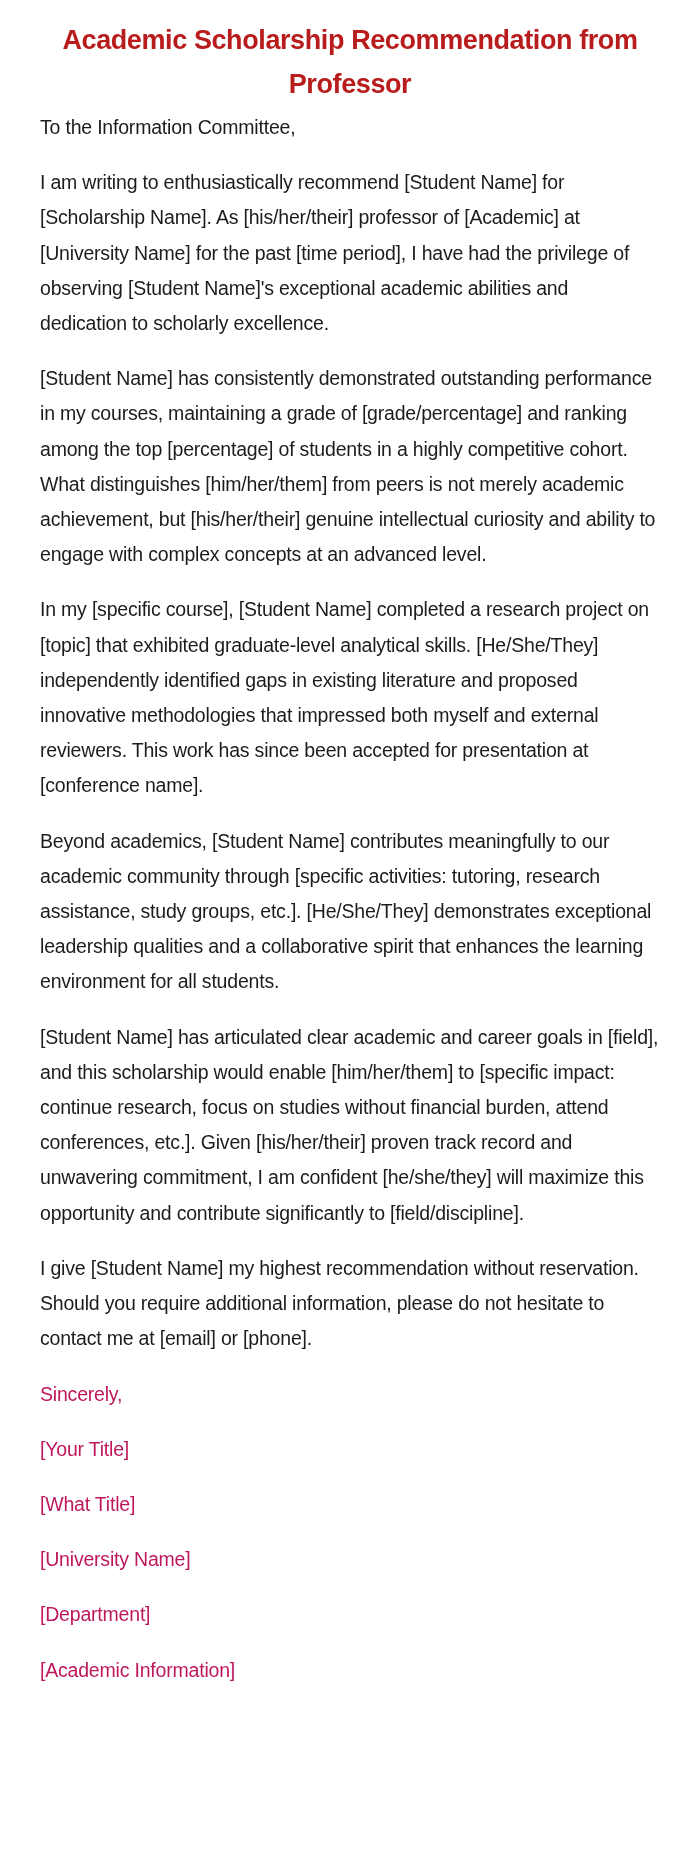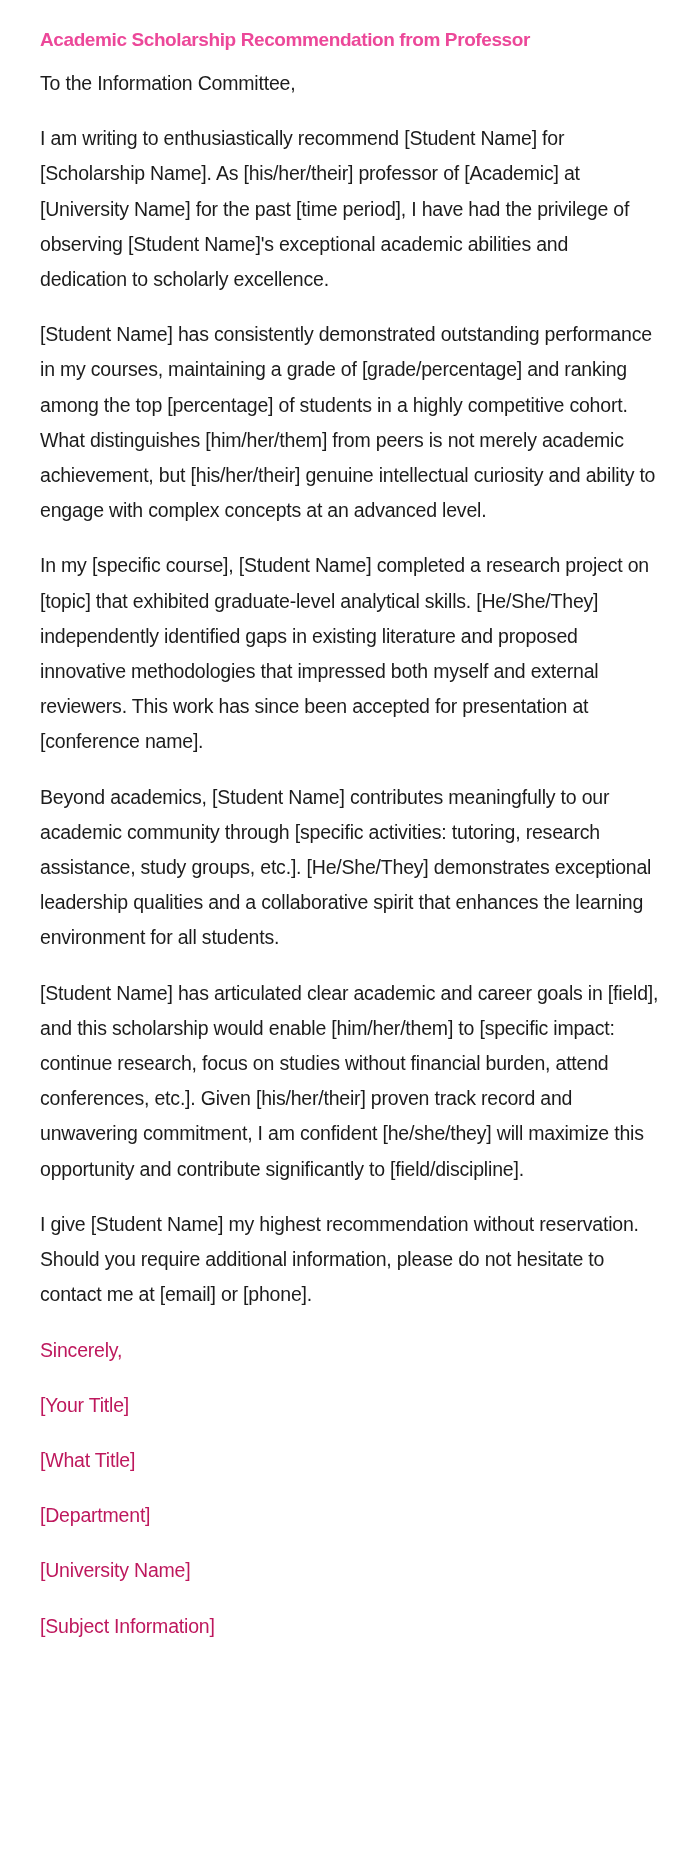--- a/index.html
+++ b/index.html
@@ -5,25 +5,26 @@
   html, body { margin: 0; padding: 0; background: #ffffff; }
   body { width: 700px; min-height: 1876px; }
   .page {
     padding: 18px 40px 40px 40px;
     color: #1a1a1a;
     font-family: "Liberation Sans", sans-serif;
   }
   .title {
     font-family: "Liberation Sans", sans-serif;
     font-weight: 700;
-    font-size: 19px;
+    font-size: 27px;
     line-height: 44px;
     margin: 0 0 4px 0;
     letter-spacing: -0.4px;
-    color: #ec4899;
+    color: #b91c1c;
+    text-align: center;
   }
   .para {
     font-size: 19.5px;
     line-height: 35.2px;
     margin: 0 0 20px 0;
     color: #1c1c1c;
     letter-spacing: -0.2px;
   }
   .sig-line {
     font-size: 19.5px;
@@ -46,17 +47,17 @@
   <p class="para">In my [specific course], [Student Name] completed a research project on [topic] that exhibited graduate-level analytical skills. [He/She/They] independently identified gaps in existing literature and proposed innovative methodologies that impressed both myself and external reviewers. This work has since been accepted for presentation at [conference name].</p>
   <p class="para">Beyond academics, [Student Name] contributes meaningfully to our academic community through [specific activities: tutoring, research assistance, study groups, etc.]. [He/She/They] demonstrates exceptional leadership qualities and a collaborative spirit that enhances the learning environment for all students.</p>
   <p class="para">[Student Name] has articulated clear academic and career goals in [field], and this scholarship would enable [him/her/them] to [specific impact: continue research, focus on studies without financial burden, attend conferences, etc.]. Given [his/her/their] proven track record and unwavering commitment, I am confident [he/she/they] will maximize this opportunity and contribute significantly to [field/discipline].</p>
   <p class="para">I give [Student Name] my highest recommendation without reservation. Should you require additional information, please do not hesitate to contact me at [email] or [phone].</p>
 
   <p class="sig-line">Sincerely,</p>
 
   <div>
     <p class="sig-line">[Your Title]</p>
     <p class="sig-line">[What Title]</p>
+    <p class="sig-line">[University Name]</p>
     <p class="sig-line">[Department]</p>
-    <p class="sig-line">[University Name]</p>
-    <p class="sig-line">[Subject Information]</p>
+    <p class="sig-line">[Academic Information]</p>
   </div>
 </div>
 
 </body></html>

